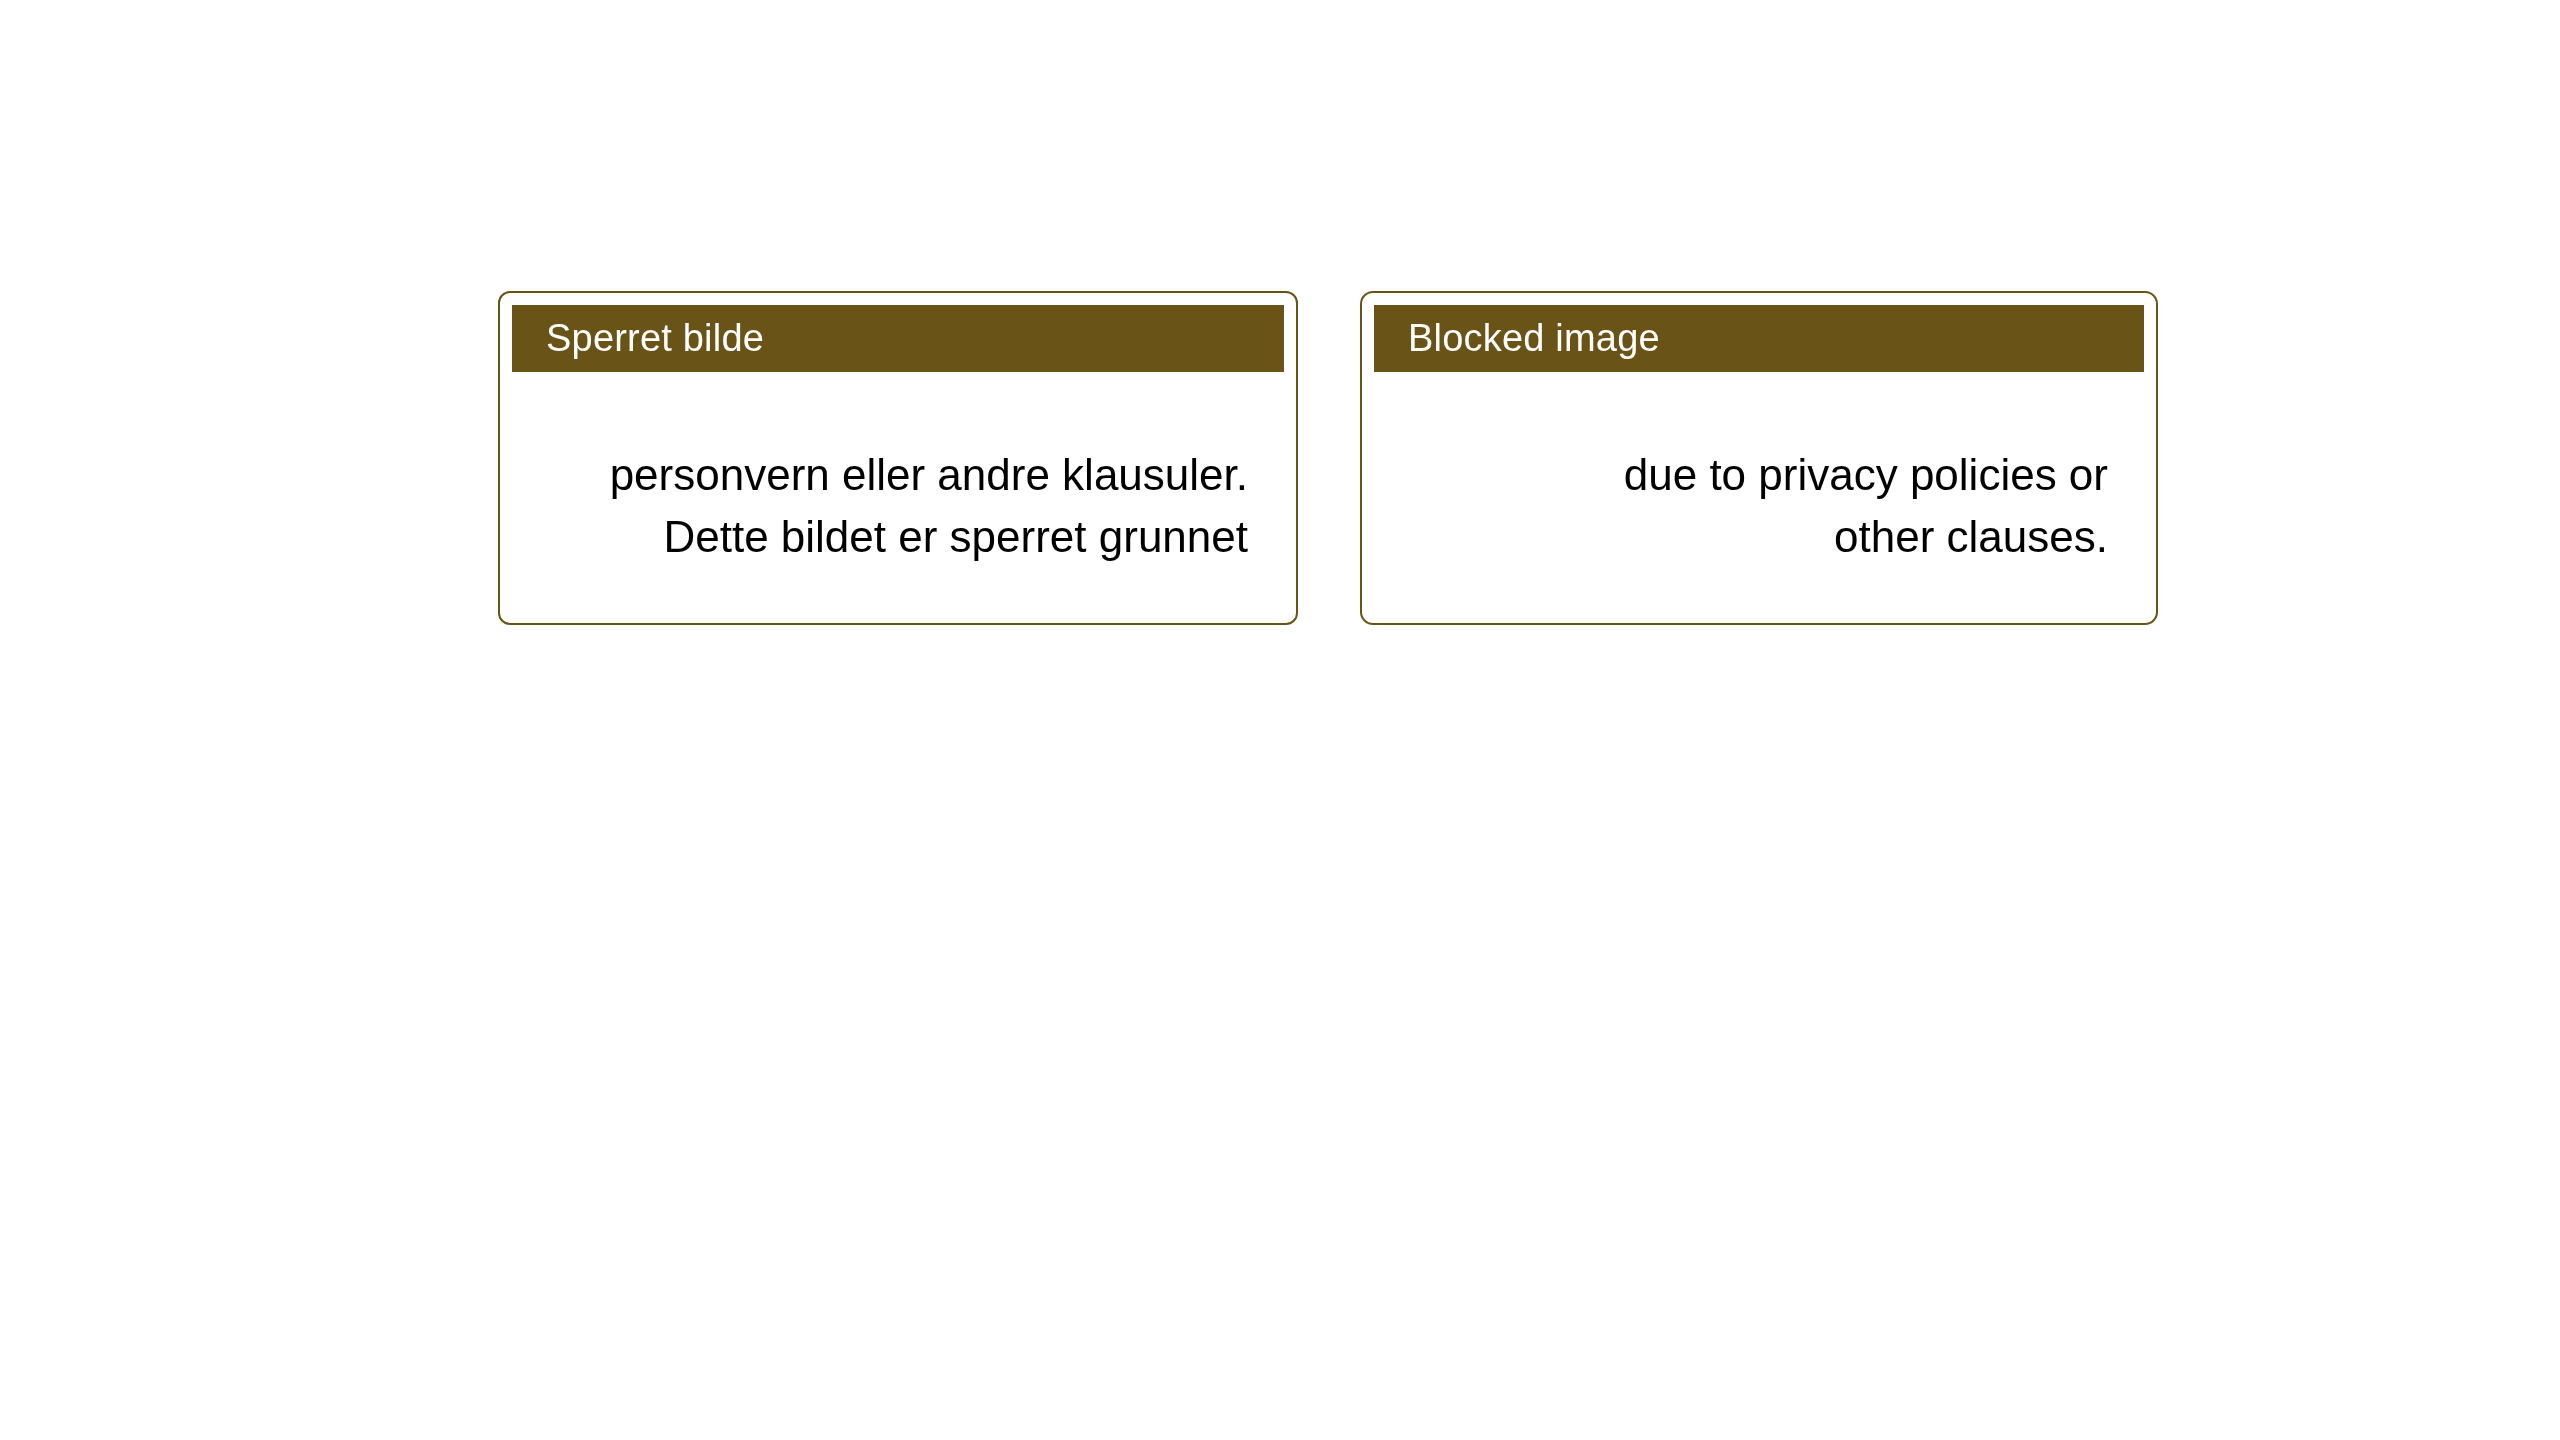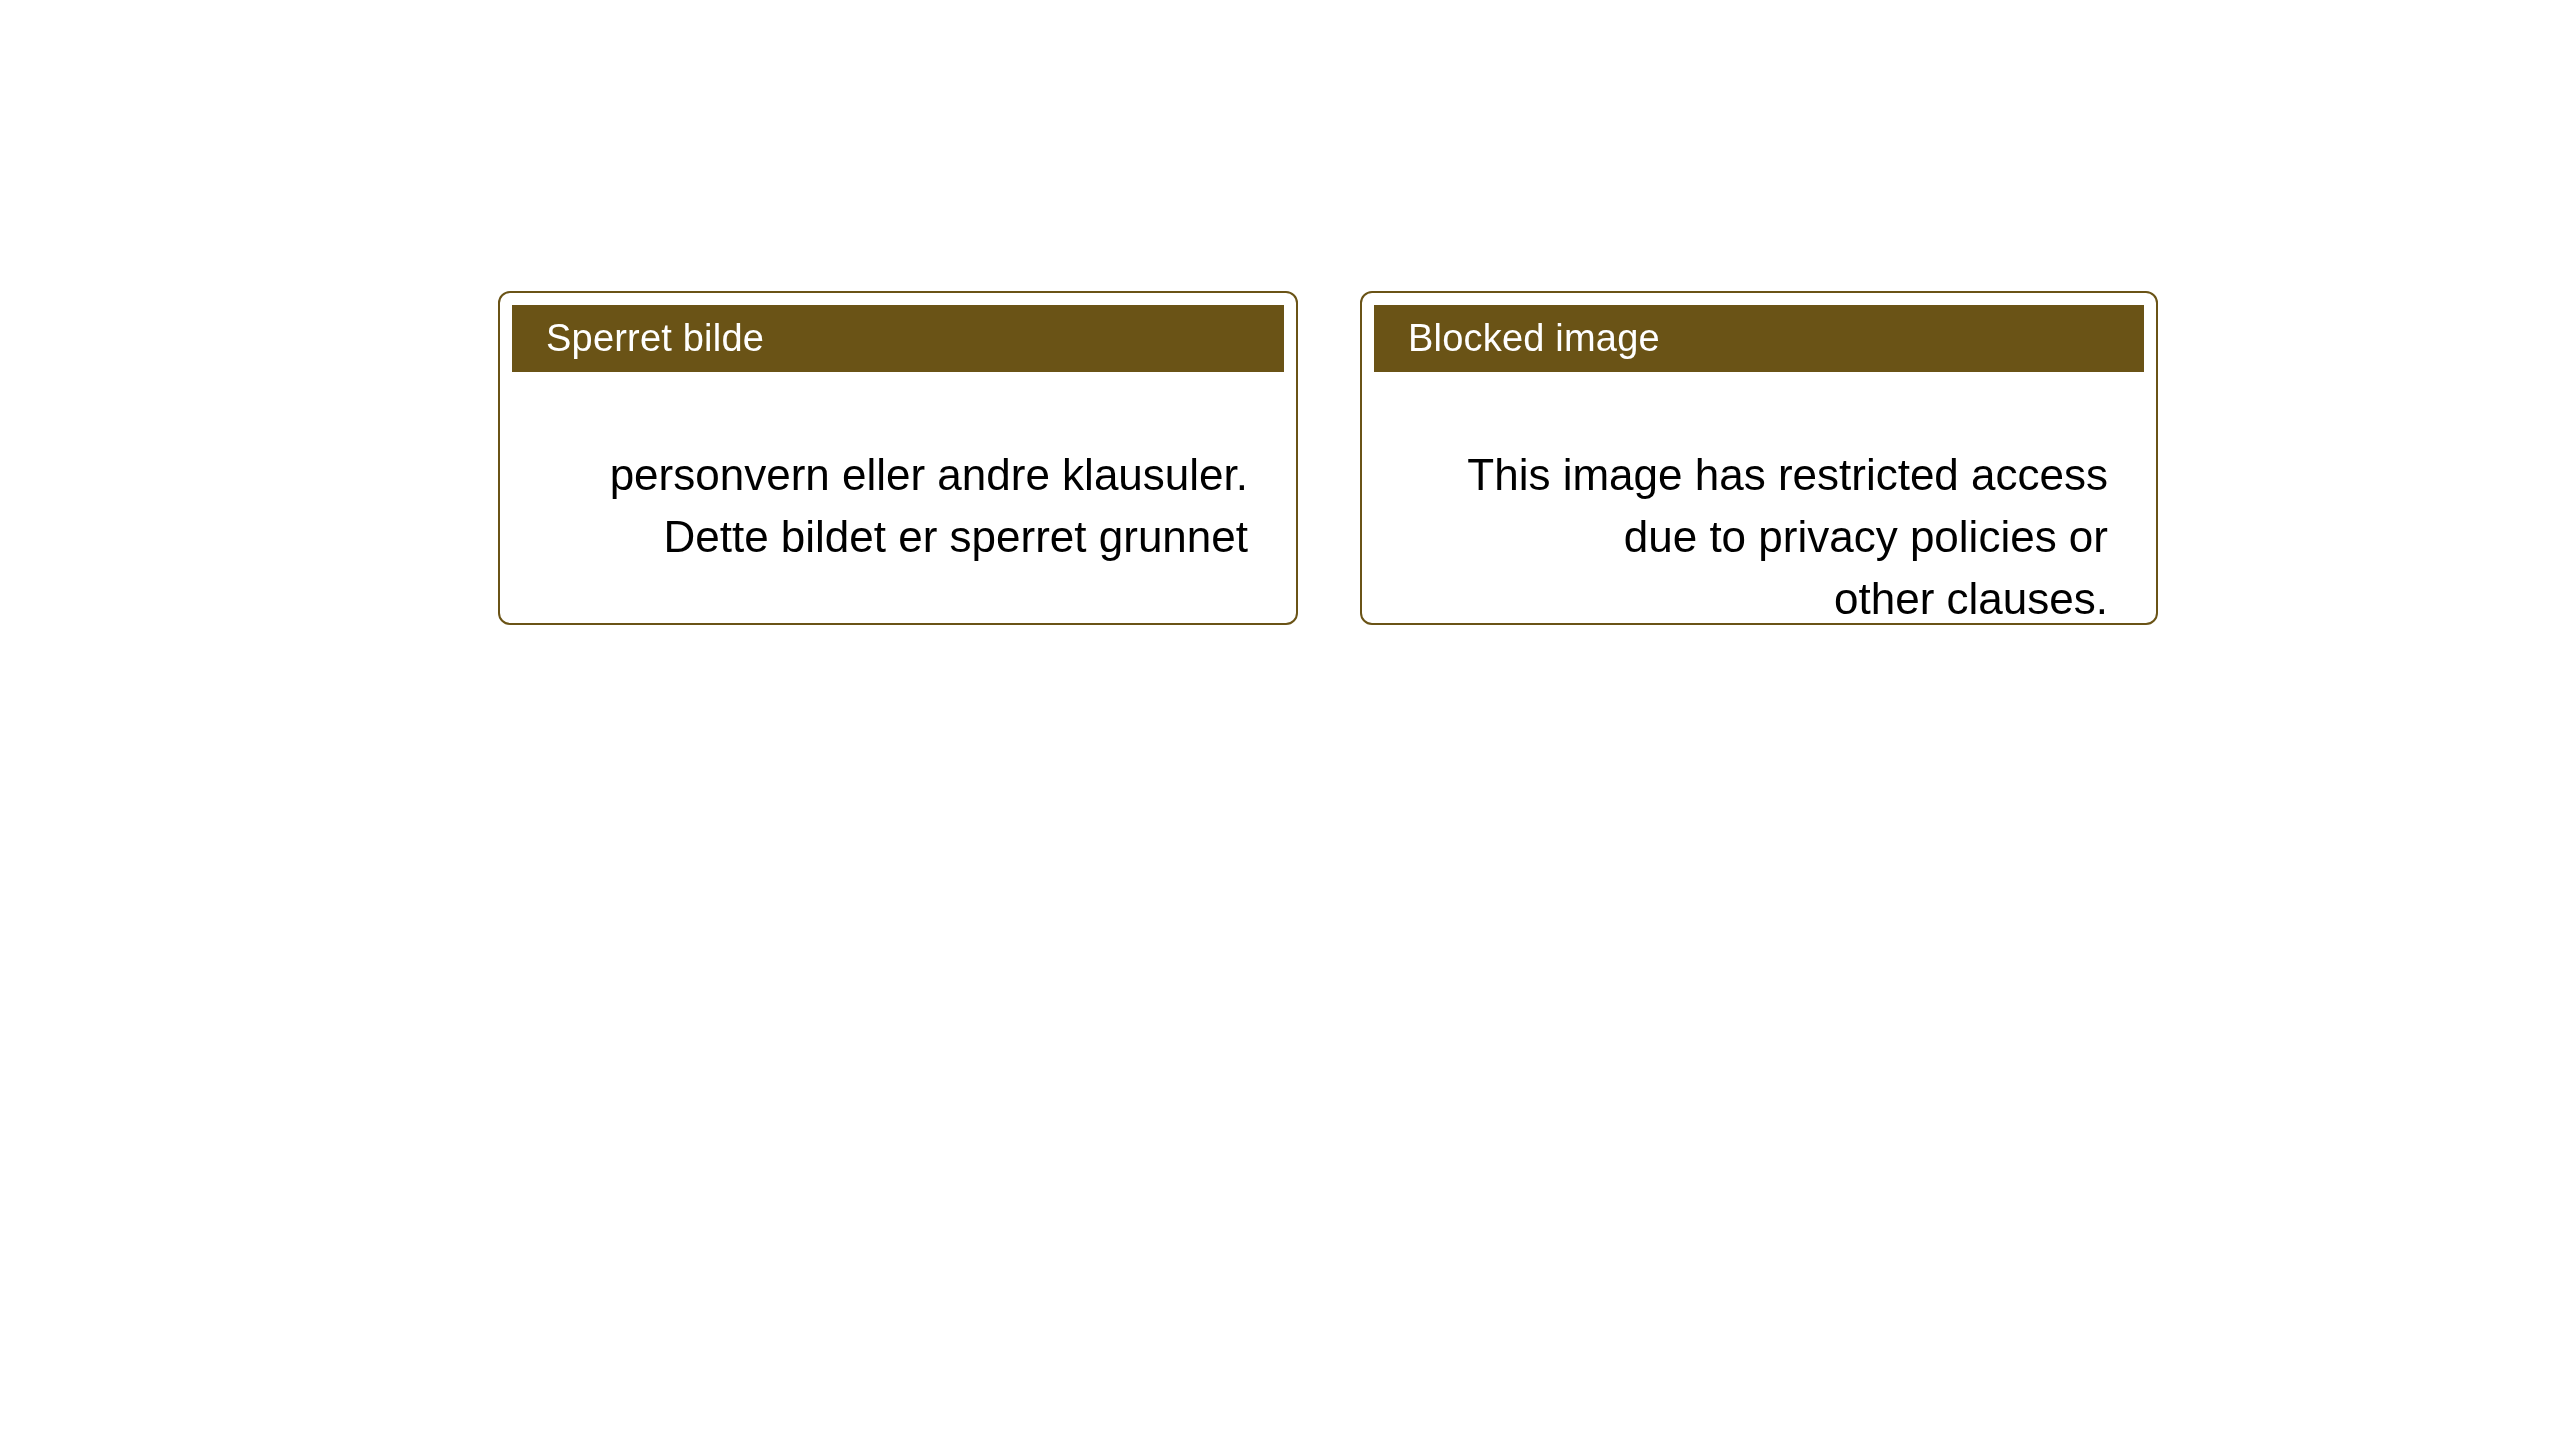--- a/index.html
+++ b/index.html
@@ -20,21 +20,21 @@
     top: 243px;
     height: 334px;
     display: flex;
     flex-direction: column;
     background: var(--card-background, #ffffff);
     border: 2px solid var(--brand-brown, #6a5316);
     border-radius: 12px;
     overflow: hidden;
   }
   .card-left  { left: 450px;  width: 800px; }
-  .card-right { left: 1312px; width: 798px; }
+  .card-right { left: 1312px; width: 798px; border-radius: 13px; }
   .card-header {
     flex: 0 0 58px;
     background: var(--brand-brown, #6a5316);
     color: var(--header-text, #ffffff);
     display: flex;
     align-items: center;
     padding: 0 24px 0 22px;
     font-size: 38px;
     letter-spacing: 0.2px;
   }
@@ -59,19 +59,18 @@
       <div class="body-line">personvern eller andre klausuler.</div>
       <div class="body-line">Dette bildet er sperret grunnet</div>
     </div>
   </div>
 
   <div class="card card-right">
     <div class="card-header">
       <span>Blocked image</span>
     </div>
     <div class="card-body">
-      <div class="body-line">This image has restricted access</div>
       <div class="body-line">due to privacy policies or</div>
       <div class="body-line">other clauses.</div>
     </div>
   </div>
 
 </div>
 
 </body></html>

